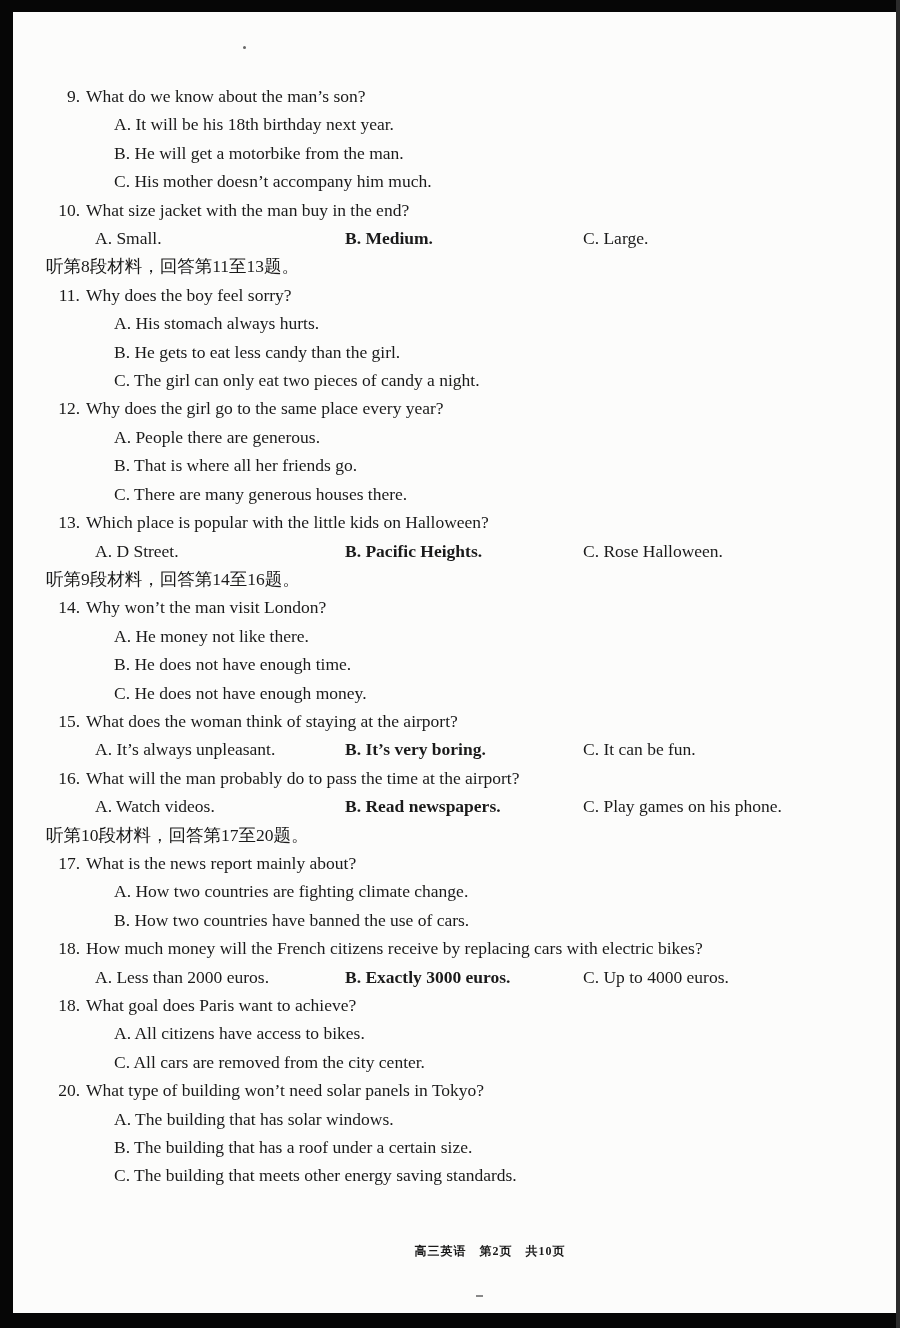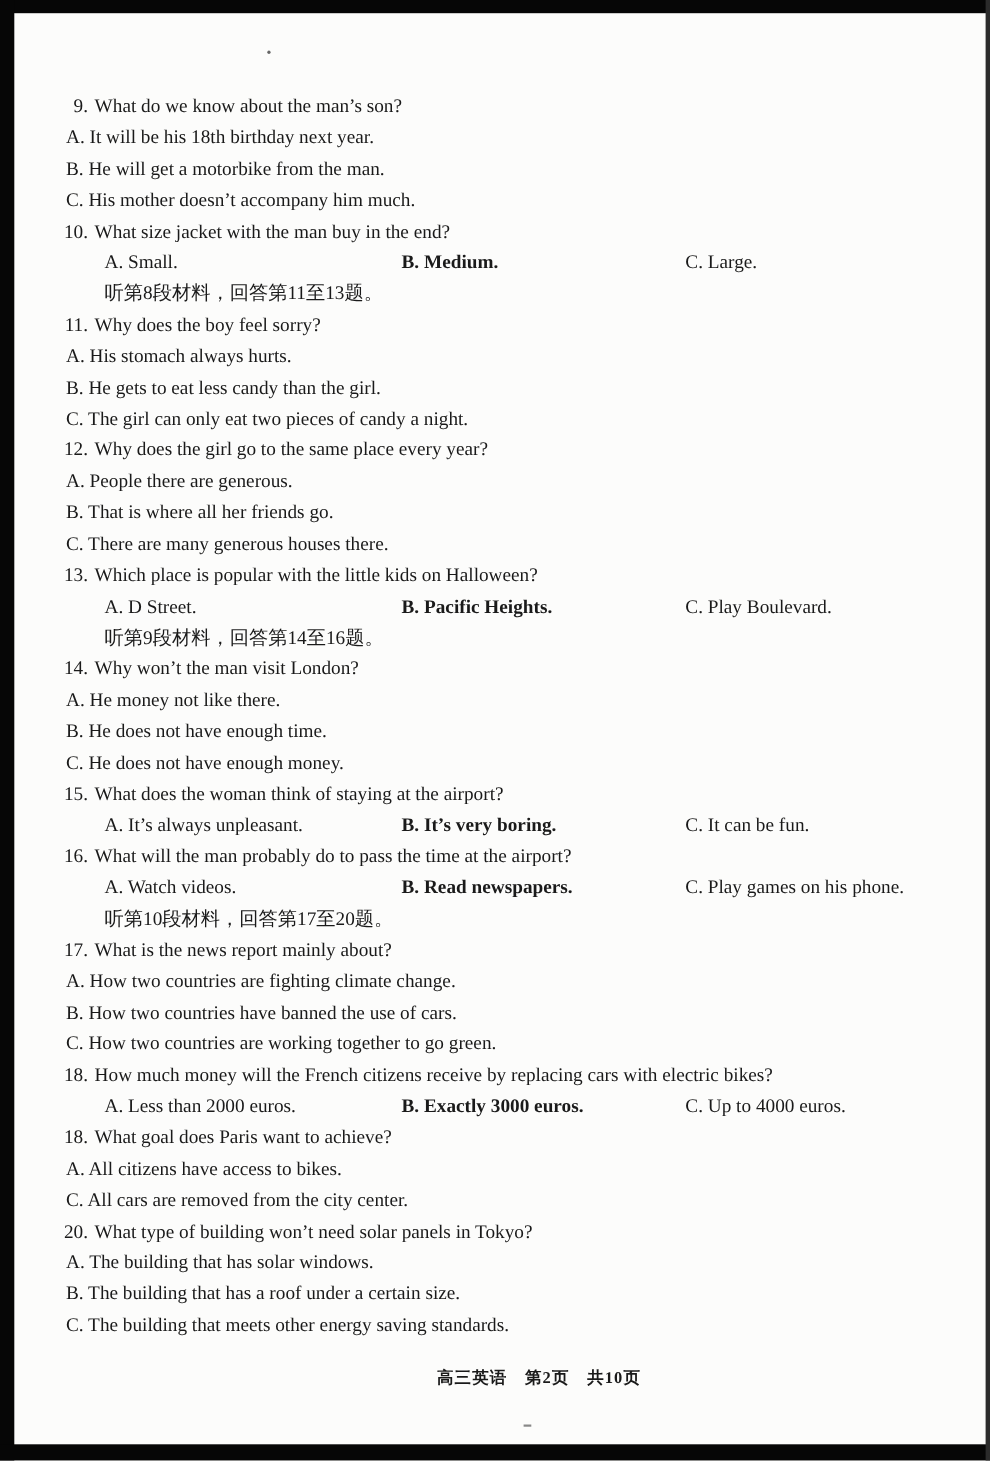--- a/index.html
+++ b/index.html
@@ -16,32 +16,32 @@
   .edge-left{top:0;left:0;width:13px;height:100%;}
   .edge-bottom{bottom:0;left:0;width:100%;height:15px;}
   .edge-right{top:0;right:0;width:4px;height:100%;background:#2b2b2b;}
 
   .content{
     position:absolute;left:0;right:0;top:82px;
     font-size:17.5px;line-height:28.4px;
   }
   .q-line{position:relative;padding-left:86px;}
   .q-num{position:absolute;left:45px;width:35px;text-align:right;}
-  .opt-line{padding-left:60px;}
-  .note{padding-left:95px;font-family:Liberation Serif, serif;}
-  .opts-inline{display:flex;padding-left:95px;gap:20px;}
+  .opt-line{padding-left:114px;}
+  .note{padding-left:46px;font-family:Liberation Serif, serif;}
+  .opts-inline{display:flex;padding-left:95px;}
   .opts-inline .c0{width:250px;}
   .opts-inline .c1{width:238px;font-weight:bold;}
   .opts-inline .c2{flex:1;}
 
   .footer{
     position:absolute;top:1243px;left:0;width:100%;
     box-sizing:border-box;padding-left:80px;
     text-align:center;
-    font-size:15px;font-weight:bold;letter-spacing:1px;
+    font-size:12px;font-weight:bold;letter-spacing:1px;
   }
   .dot{position:absolute;left:243px;top:46px;width:3px;height:3px;border-radius:50%;background:#666;}
   .dash{position:absolute;left:476px;top:1295px;width:7px;height:2px;background:#888;}
 </style>
 </head>
 <body>
 
 <div class="page">
   <div class="edge edge-top"></div>
   <div class="edge edge-left"></div>
@@ -76,21 +76,21 @@
         <div class="q-line"><span class="q-num">12.</span><span class="q-text">Why does the girl go to the same place every year?</span></div>
         <div class="opt-line">A. People there are generous.</div>
         <div class="opt-line">B. That is where all her friends go.</div>
         <div class="opt-line">C. There are many generous houses there.</div>
       </div>
       <div class="q">
         <div class="q-line"><span class="q-num">13.</span><span class="q-text">Which place is popular with the little kids on Halloween?</span></div>
         <div class="opts-inline">
           <span class="c0">A. D Street.</span>
           <span class="c1">B. Pacific Heights.</span>
-          <span class="c2">C. Play Boulevard.</span>
+          <span class="c2">C. Rose Halloween.</span>
         </div>
       </div>
       <div class="note">听第9段材料，回答第14至16题。</div>
       <div class="q">
         <div class="q-line"><span class="q-num">14.</span><span class="q-text">Why won’t the man visit London?</span></div>
         <div class="opt-line">A. He money not like there.</div>
         <div class="opt-line">B. He does not have enough time.</div>
         <div class="opt-line">C. He does not have enough money.</div>
       </div>
       <div class="q">
@@ -107,21 +107,20 @@
           <span class="c0">A. Watch videos.</span>
           <span class="c1">B. Read newspapers.</span>
           <span class="c2">C. Play games on his phone.</span>
         </div>
       </div>
       <div class="note">听第10段材料，回答第17至20题。</div>
       <div class="q">
         <div class="q-line"><span class="q-num">17.</span><span class="q-text">What is the news report mainly about?</span></div>
         <div class="opt-line">A. How two countries are fighting climate change.</div>
         <div class="opt-line">B. How two countries have banned the use of cars.</div>
-        <div class="opt-line">C. How two countries are working together to go green.</div>
       </div>
       <div class="q">
         <div class="q-line"><span class="q-num">18.</span><span class="q-text">How much money will the French citizens receive by replacing cars with electric bikes?</span></div>
         <div class="opts-inline">
           <span class="c0">A. Less than 2000 euros.</span>
           <span class="c1">B. Exactly 3000 euros.</span>
           <span class="c2">C. Up to 4000 euros.</span>
         </div>
       </div>
       <div class="q">

